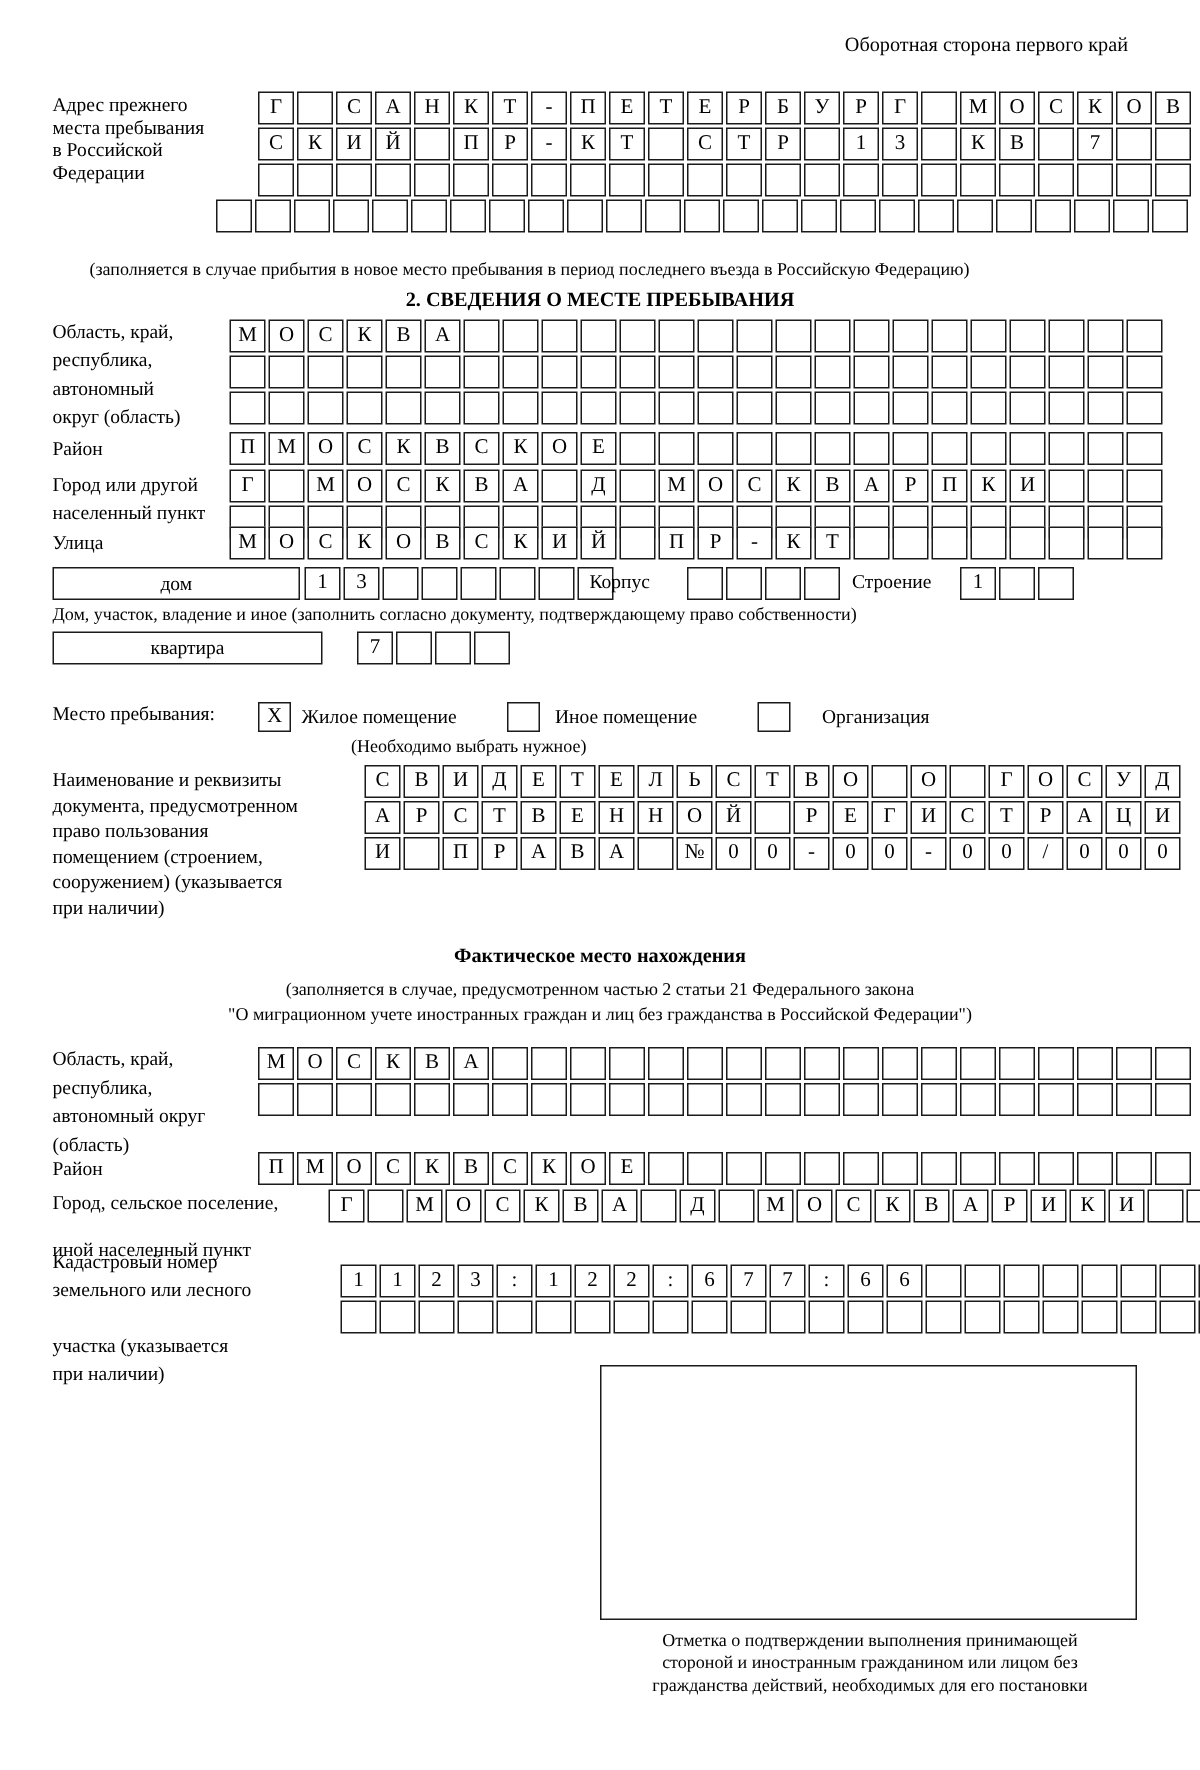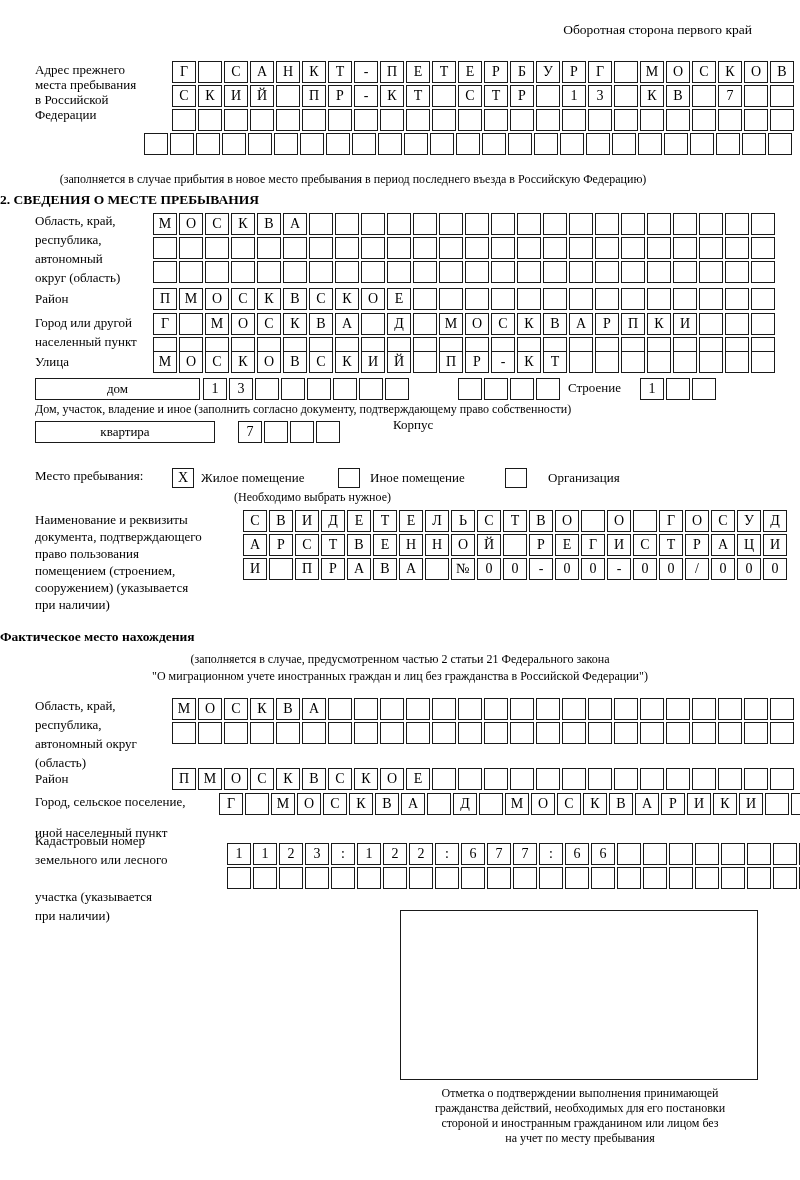--- a/index.html
+++ b/index.html
@@ -12,21 +12,21 @@
     overflow:hidden;
   }
   .page{position:relative;width:800px;height:1180px;}
 
   .hdr-right{
     position:absolute;right:48px;top:22px;
     font-size:13.5px;
   }
 
   .lbl{font-size:13px;line-height:15px;}
-  .center{text-align:left;}
+  .center{text-align:center;}
   .bold{font-weight:bold;}
 
   
   .row{display:flex;}
   .cell{
     width:24px;height:22px;
     border:1px solid #1a1a1a;
     margin-right:2px;
     box-sizing:border-box;
     text-align:center;
@@ -399,21 +399,21 @@
         <div class="cell filled">1</div>
         <div class="cell filled">3</div>
         <div class="cell"></div>
         <div class="cell"></div>
         <div class="cell"></div>
         <div class="cell"></div>
         <div class="cell"></div>
         <div class="cell"></div>
       </div>
     </div>
-  <div style="position:absolute;left:393px;top:380px;font-size:13px;margin-top:37px;">Корпус</div>
+  <div style="position:absolute;left:393px;top:380px;font-size:13px;">Корпус</div>
   <div id="s2-korpus" style="position:absolute;left:458px;top:378px;">
       <div class="row" style="margin-top: 0px;">
         <div class="cell"></div>
         <div class="cell"></div>
         <div class="cell"></div>
         <div class="cell"></div>
       </div>
     </div>
   <div style="position:absolute;left:568px;top:380px;font-size:13px;">Строение</div>
   <div id="s2-stroenie" style="position:absolute;left:640px;top:378px;">
@@ -440,21 +440,21 @@
   <div class="chk" style="position:absolute;left:172px;top:468px;">Х</div>
   <div style="position:absolute;left:201px;top:470px;font-size:13px;">Жилое помещение</div>
   <div class="chk" style="position:absolute;left:338px;top:468px;"></div>
   <div style="position:absolute;left:370px;top:470px;font-size:13px;">Иное помещение</div>
   <div class="chk" style="position:absolute;left:505px;top:468px;"></div>
   <div style="position:absolute;left:548px;top:470px;font-size:13px;">Организация</div>
   <div style="position:absolute;left:234px;top:490px;font-size:12px;">(Необходимо выбрать нужное)</div>
 
   <div style="position:absolute;left:35px;top:512px;width:215px;" class="lbl">
     <div>Наименование и реквизиты</div>
-    <div style="margin-top:2px;">документа, подтверждающего</div>
+    <div style="margin-top:2px;">документа, предусмотренном</div>
     <div style="margin-top:2px;">право пользования</div>
     <div style="margin-top:2px;">помещением (строением,</div>
     <div style="margin-top:2px;font-family:Liberation Serif, serif;">сооружением) (указывается</div>
     <div style="margin-top:2px;">при наличии)</div>
   </div>
   <div id="s2-doc" style="position:absolute;left:243px;top:510px;">
       <div class="row" style="margin-top: 0px;">
         <div class="cell filled">С</div>
         <div class="cell filled">В</div>
         <div class="cell filled">И</div>
@@ -707,18 +707,17 @@
         <div class="cell"></div>
         <div class="cell"></div>
         <div class="cell"></div>
         <div class="cell"></div>
       </div>
     </div>
 
   <div class="bigbox" style="left:400px;top:910px;width:358px;height:170px;"></div>
   <div style="position:absolute;left:395px;top:1086px;width:370px;" class="note">
     <div>Отметка о подтверждении выполнения принимающей</div>
+    <div>стороной и иностранным гражданином или лицом без</div>
     <div>гражданства действий, необходимых для его постановки</div>
-    <div>стороной и иностранным гражданином или лицом без</div>
-    <div>на учет по месту пребывания</div>
   </div>
 
 </div>
 
 </body></html>

